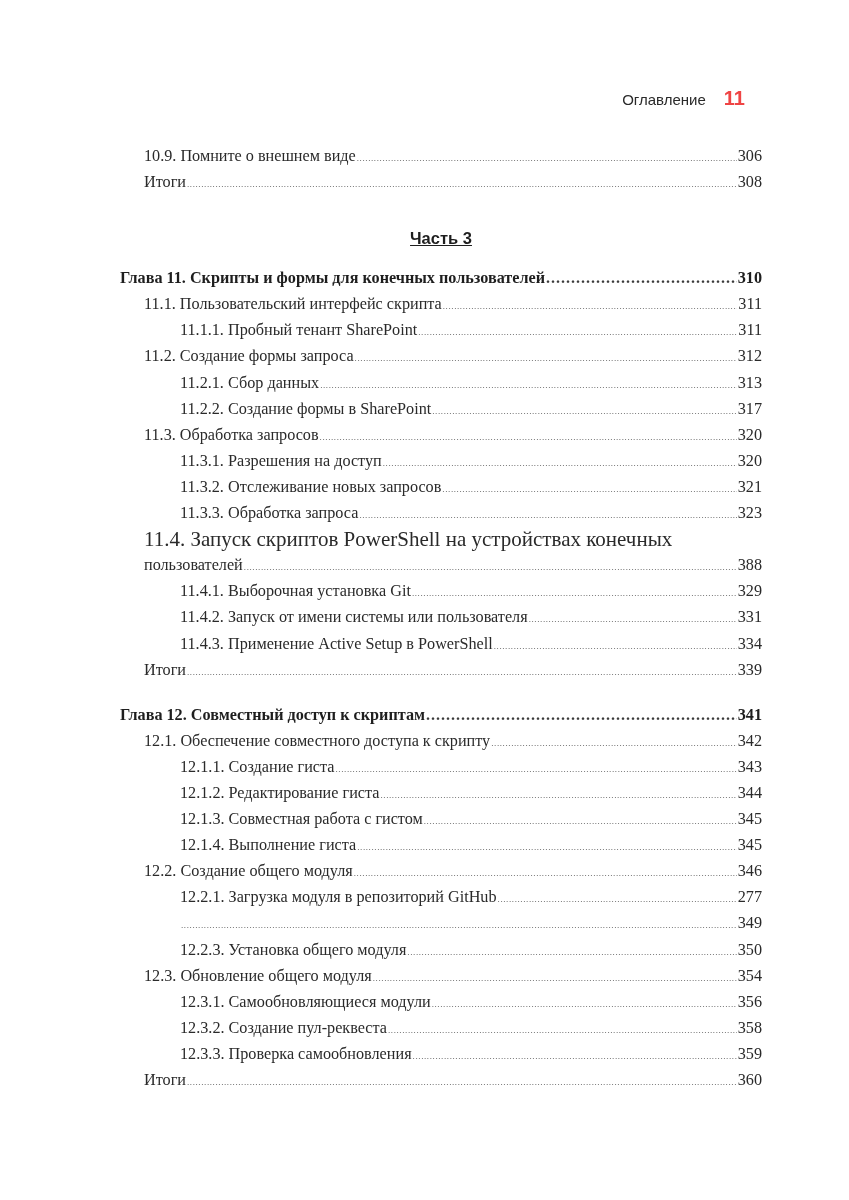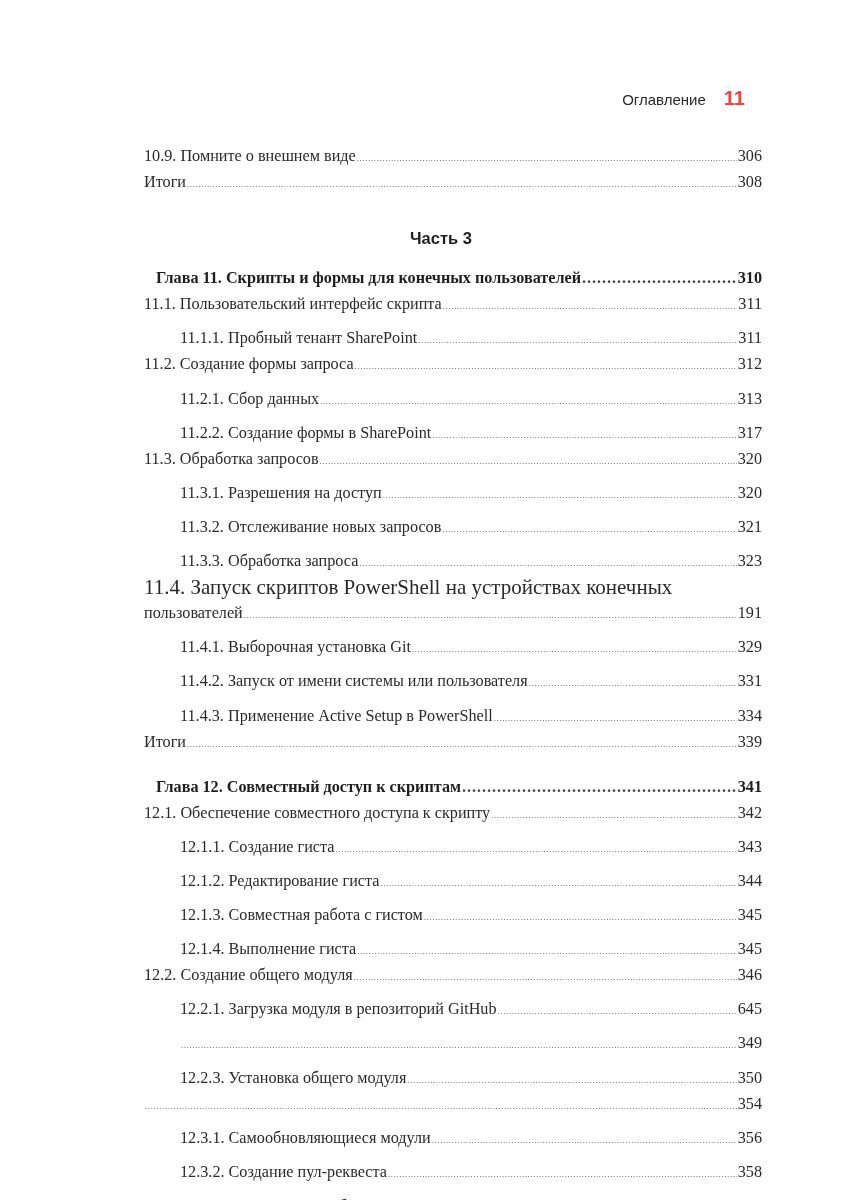--- a/index.html
+++ b/index.html
@@ -7,28 +7,28 @@
          font-family: "Liberation Serif", "DejaVu Serif", serif; color: #2a2a2a; }
   .running-head { position: absolute; top: 87px; right: 104px; display: flex; align-items: baseline; gap: 18px; }
   .rh-title { font-family: "Liberation Sans", "DejaVu Sans", sans-serif; font-size: 15px; color: #2a2a2a; }
   .rh-page { font-family: "Liberation Sans", "DejaVu Sans", sans-serif; font-size: 20px; font-weight: bold; color: #ef4444; }
   .toc { position: absolute; left: 120px; width: 642px; top: 143px; }
   .row { display: flex; align-items: baseline; font-size: 16.2px; line-height: 26.1px; height: 26.1px; }
   .row .t { white-space: nowrap; }
   .row .d { flex: 1; overflow: hidden; white-space: nowrap; margin: 0 1px; color: #3a3a3a; font-size: 9px; letter-spacing: 0.6px; }
   .row .d::after { content: "................................................................................................................................................................................................................................................................................................"; }
   .row .p { white-space: nowrap; }
-  .lvl0 { padding-left: 0; margin-left: 36px; }
+  .lvl0 { padding-left: 0; }
   .lvl1 { padding-left: 24px; }
-  .lvl2 { padding-left: 60px; margin-top: 8px; }
+  .lvl2 { padding-left: 60px; }
   .chapter { font-weight: bold; color: #1e1e1e; }
   .chapter .d { font-weight: bold; font-size: 16px; letter-spacing: 1px; }
   .chapter .d::after { content: "..................................................................................................................................................................................................................."; }
   .wrap-first { height: 26.1px; line-height: 26.1px; font-size: 21px; padding-left: 24px; white-space: nowrap; }
-  .part-title { text-align: center; font-family: "Liberation Sans", "DejaVu Sans", sans-serif; font-weight: bold; font-size: 16.5px; color: #1e1e1e; height: 26px; line-height: 26px; }
+  .part-title { text-align: center; font-family: "Liberation Sans", "DejaVu Sans", sans-serif; font-weight: bold; font-size: 16.5px; color: #1e1e1e; height: 26px; line-height: 26px; text-decoration: underline; }
   .gap-part-top { height: 30px; }
   .gap-part-bottom { height: 14px; }
   .gap-chapter { height: 19px; }
 </style>
 </head>
 <body>
 
 <div class="running-head">
   <span class="rh-title">Оглавление</span>
   <span class="rh-page">11</span>
@@ -99,21 +99,21 @@
   <div class="row lvl2">
       <span class="t">11.3.3. Обработка запроса</span>
       <span class="d"></span>
       <span class="p">323</span>
     </div>
   <div>
     <div class="wrap-first">11.4. Запуск скриптов PowerShell на устройствах конечных</div>
     <div class="row lvl1">
         <span class="t">пользователей</span>
         <span class="d"></span>
-        <span class="p">191</span>
+        <span class="p">388</span>
       </div>
   </div>
   <div class="row lvl2">
       <span class="t">11.4.1. Выборочная установка Git</span>
       <span class="d"></span>
       <span class="p">329</span>
     </div>
   <div class="row lvl2">
       <span class="t">11.4.2. Запуск от имени системы или пользователя</span>
       <span class="d"></span>
@@ -163,32 +163,33 @@
       <span class="p">345</span>
     </div>
   <div class="row lvl1">
       <span class="t">12.2. Создание общего модуля</span>
       <span class="d"></span>
       <span class="p">346</span>
     </div>
   <div class="row lvl2">
       <span class="t">12.2.1. Загрузка модуля в репозиторий GitHub</span>
       <span class="d"></span>
-      <span class="p">645</span>
+      <span class="p">277</span>
     </div>
   <div class="row lvl2">
       <span class="d"></span>
       <span class="p">349</span>
     </div>
   <div class="row lvl2">
       <span class="t">12.2.3. Установка общего модуля</span>
       <span class="d"></span>
       <span class="p">350</span>
     </div>
   <div class="row lvl1">
+      <span class="t">12.3. Обновление общего модуля</span>
       <span class="d"></span>
       <span class="p">354</span>
     </div>
   <div class="row lvl2">
       <span class="t">12.3.1. Самообновляющиеся модули</span>
       <span class="d"></span>
       <span class="p">356</span>
     </div>
   <div class="row lvl2">
       <span class="t">12.3.2. Создание пул-реквеста</span>

